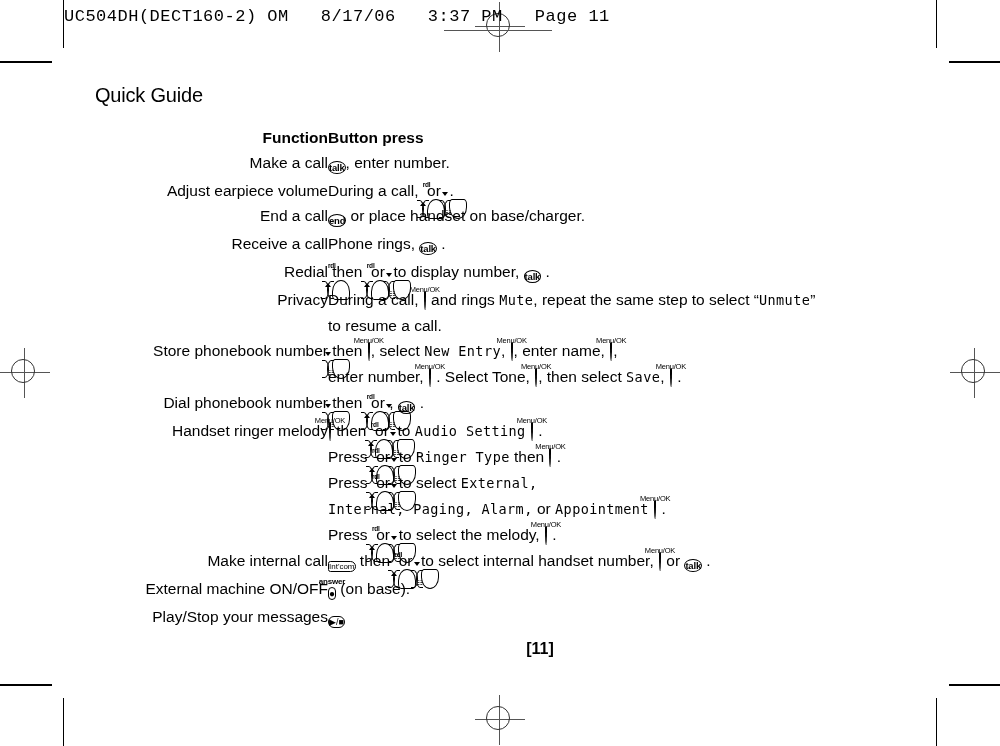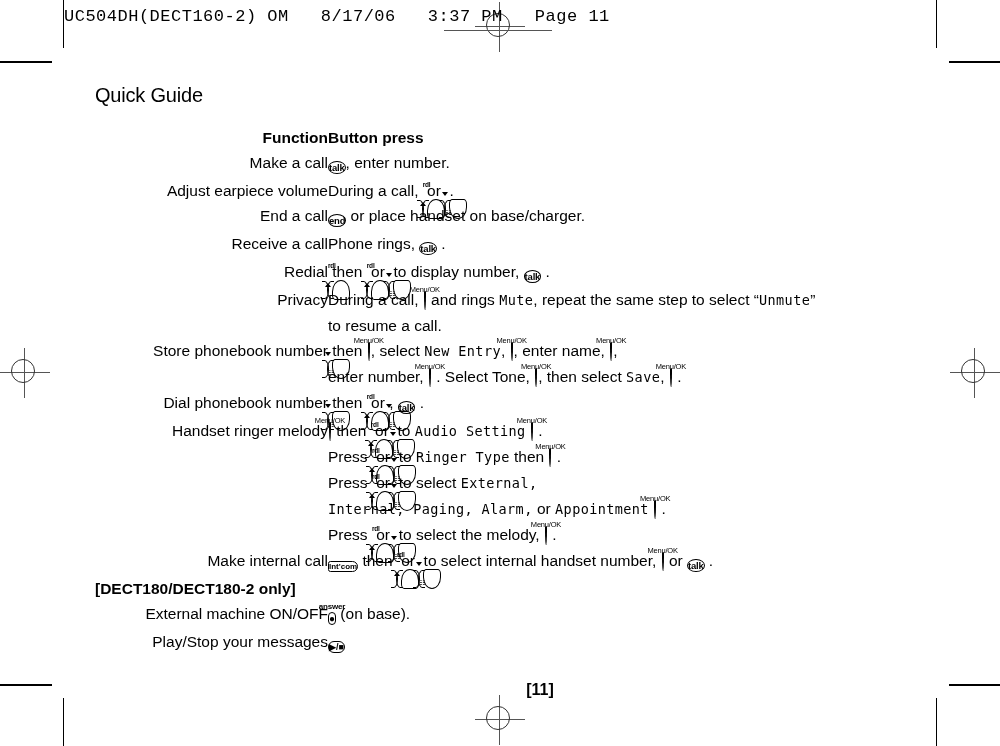--- a/index.html
+++ b/index.html
@@ -38,21 +38,21 @@
   
   .key{display:inline-block;position:relative;vertical-align:-3px;}
 
   
   .k-oval{width:34px;height:19px;border:1.6px solid #000;border-radius:50%/50%;
           box-sizing:border-box;text-align:center;line-height:16px;
           font-size:9.5px;font-weight:bold;letter-spacing:-.2px;}
 
   
   .k-rect{border:1.6px solid #000;box-sizing:border-box;text-align:center;
-          font-size:8px;font-weight:bold;line-height:15px;}
+          font-size:8px;font-weight:normal;line-height:15px;}
   .k-intcom{width:40px;height:17px;border-radius:4px 9px 9px 4px;font-size:8px;}
   .k-answer{width:42px;height:15px;border-radius:8px;font-size:10px;line-height:13px;}
   .k-playstop{width:30px;height:17px;border-radius:7px;font-size:9px;line-height:14px;letter-spacing:0;}
 
   
   .kcap{position:absolute;left:50%;transform:translateX(-50%);
         top:-11px;font-size:7.5px;font-weight:normal;white-space:nowrap;letter-spacing:-.2px;}
   .kcap.lower{top:-10px;font-weight:bold;font-size:8px;}
 
   
@@ -72,21 +72,21 @@
   .k-nav .wing.r{right:-1px;border-left:none;border-radius:0 60% 60% 0/0 50% 50% 0;}
   .k-nav .arw{position:absolute;left:50%;transform:translateX(-50%);
               width:0;height:0;border-left:3px solid transparent;border-right:3px solid transparent;}
   .k-nav.up .arw{top:3px;border-bottom:4px solid #000;}
   .k-nav.dn .arw{bottom:3px;border-top:4px solid #000;}
   .k-nav .lbl{position:absolute;left:0;right:0;text-align:center;
               font-size:6.5px;font-weight:bold;letter-spacing:-.2px;}
   .k-nav.up .lbl{bottom:2px;}
   .k-nav.dn .lbl{top:2px;font-family:"DejaVu Sans",sans-serif;font-size:7px;}
 
-  #page-number{text-align:center;font-weight:bold;font-size:16px;margin-top:24px;
+  #page-number{text-align:center;font-weight:bold;font-size:16px;margin-top:8px;
                padding-left:60px;}
   .onlynote{font-weight:bold;font-size:15.5px;line-height:25px;}
 </style>
 </head>
 <body>
 
 <div class="mark" style="left:63px;top:0;width:1.4px;height:48px;"></div>
 <div class="mark" style="left:0;top:61px;width:52px;height:1.6px;"></div>
 <div class="mark" style="left:936px;top:0;width:1.4px;height:48px;"></div>
 <div class="mark" style="left:949px;top:61px;width:51px;height:1.6px;"></div>
@@ -189,23 +189,20 @@
             <span class="line"><span>Press </span><span class="key"><span class="k-nav up"><span class="wing l"></span><span class="wing r"></span><span class="body"></span><span class="arw"></span><span class="lbl">rdl</span></span></span><span> or </span><span class="key"><span class="k-nav dn"><span class="wing l"></span><span class="wing r"></span><span class="body"></span><span class="arw"></span><span class="lbl">☷</span></span></span><span> to select the melody, </span><span class="key menu"><span class="kcap">Menu/OK</span><span class="k-menu"></span></span><span> .</span></span>
           </td>
         </tr>
         <tr>
           <td class="fn">Make internal call</td>
           <td class="bp">
             <span class="line"><span class="key"><span class="k-rect k-intcom">Int'com</span></span><span> then </span><span class="key"><span class="k-nav up"><span class="wing l"></span><span class="wing r"></span><span class="body"></span><span class="arw"></span><span class="lbl">rdl</span></span></span><span> or </span><span class="key"><span class="k-nav dn"><span class="wing l"></span><span class="wing r"></span><span class="body"></span><span class="arw"></span><span class="lbl">☷</span></span></span><span> to select internal handset number, </span><span class="key menu"><span class="kcap">Menu/OK</span><span class="k-menu"></span></span><span> or </span><span class="key"><span class="k-oval">talk</span></span><span> .</span></span>
           </td>
         </tr>
         <tr>
-          <td colspan="2" class="onlynote">[DECT180/DECT180-2 only]</td>
-        </tr>
-        <tr>
           <td class="fn">External machine ON/OFF</td>
           <td class="bp">
             <span class="line"><span class="key"><span class="kcap lower">answer</span><span class="k-rect k-answer">●</span></span><span> (on base).</span></span>
           </td>
         </tr>
         <tr>
           <td class="fn">Play/Stop your messages</td>
           <td class="bp">
             <span class="line"><span class="key"><span class="k-rect k-playstop">▶/■</span></span></span>
           </td>

